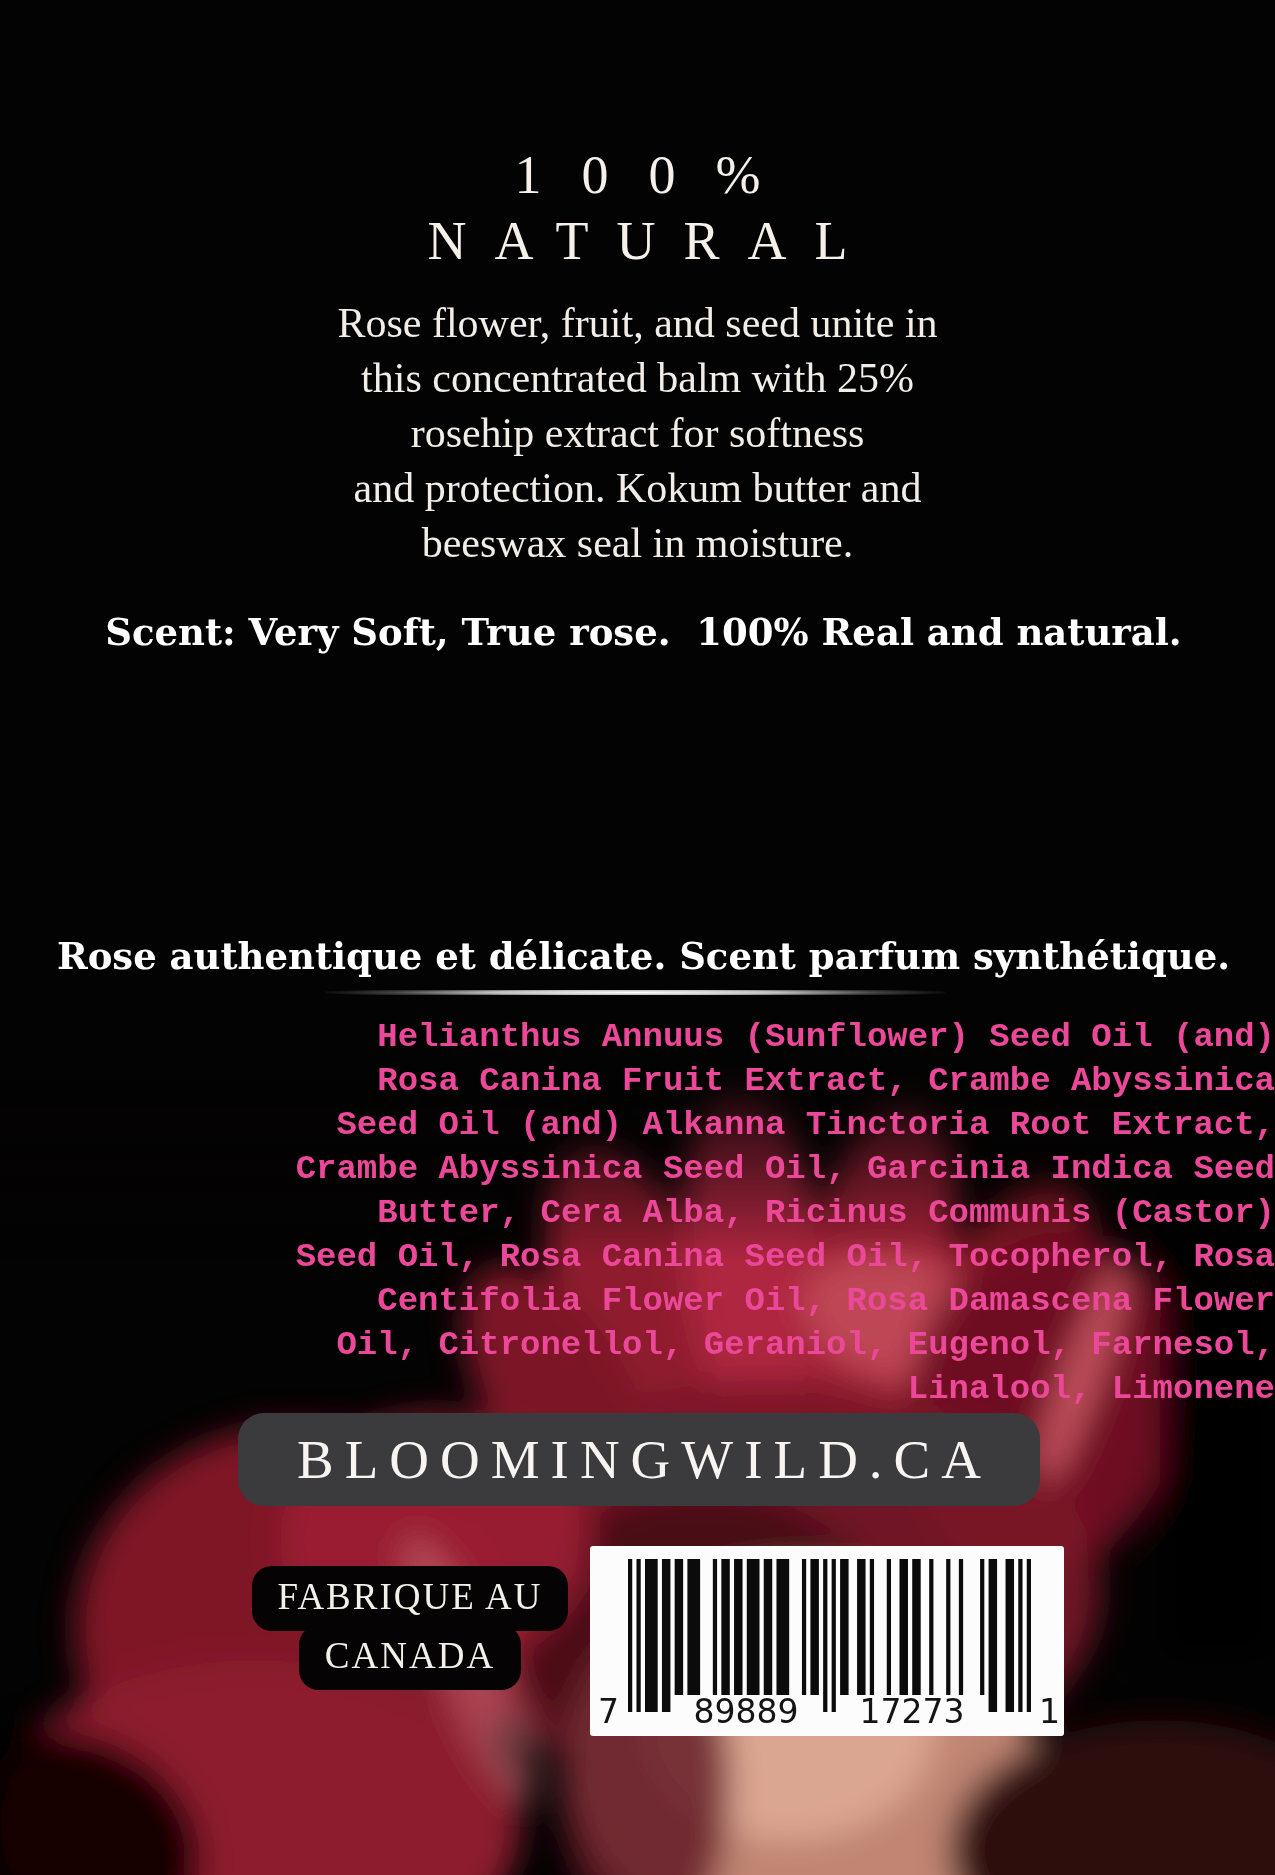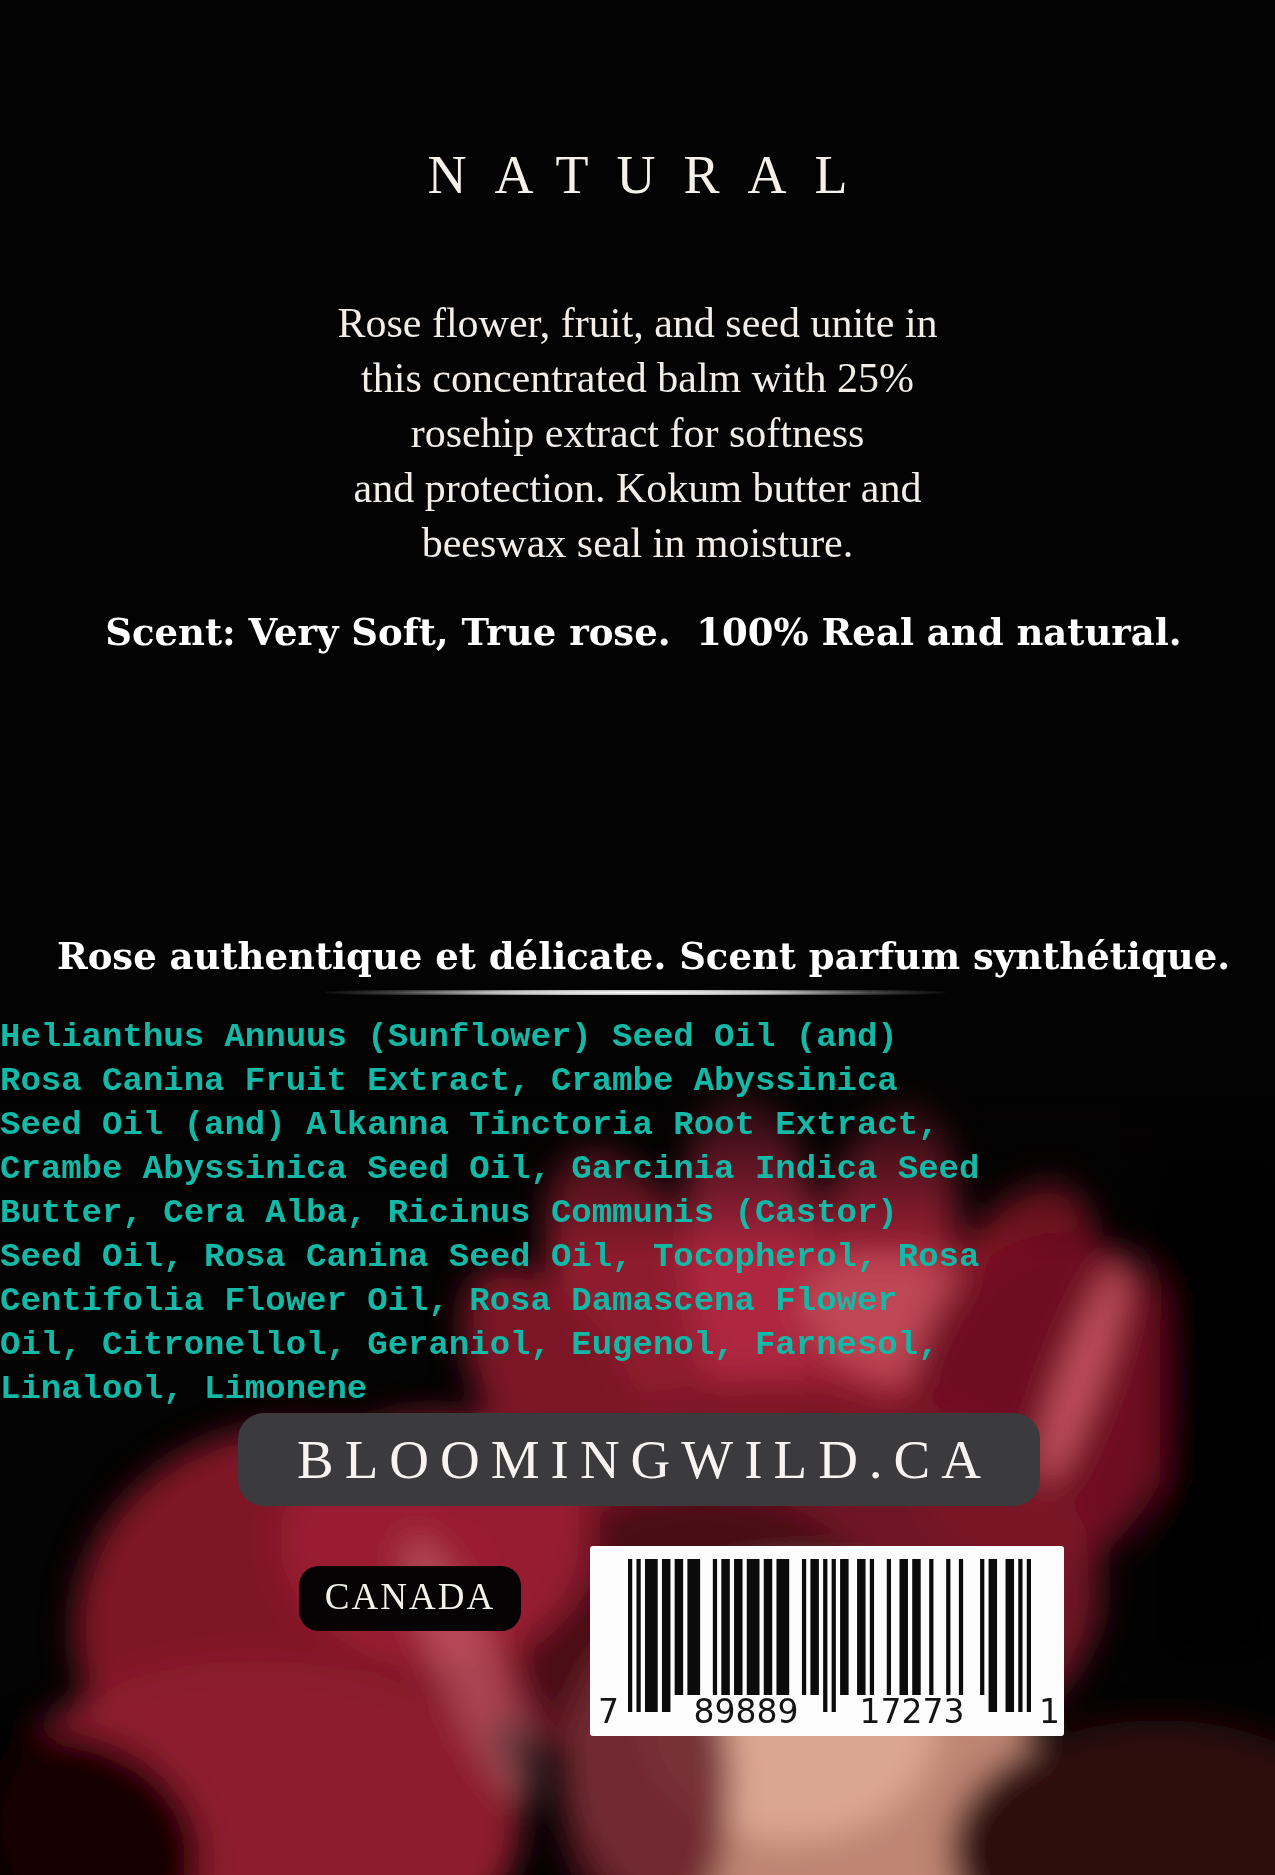--- a/index.html
+++ b/index.html
@@ -31,23 +31,23 @@
     white-space:pre-wrap;
   }
   .scent{top:610px;}
   .fr-highlight{top:934px;}
   .divider{
     position:absolute;top:990px;left:325px;width:620px;height:5px;
     background:radial-gradient(ellipse 52% 100% at 50% 50%, #ffffff 0%, rgba(255,255,255,0.75) 45%, rgba(255,255,255,0.25) 75%, rgba(255,255,255,0) 100%);
     border-radius:3px;
   }
   .ingredients{
-    position:absolute;top:1015px;left:0;right:0;text-align:left;
+    position:absolute;top:1015px;left:0;right:0;text-align:right;
     font-family:"Liberation Mono","DejaVu Sans Mono",monospace;
-    font-weight:700;font-size:34px;line-height:44px;color:#14b8a6;
+    font-weight:700;font-size:34px;line-height:44px;color:#ec4899;
   }
   .website{
     position:absolute;top:1413px;left:238px;width:802px;height:93px;
     background:#3b3a3c;border-radius:26px;
     display:flex;align-items:center;justify-content:center;
   }
   .website span{
     font-size:55px;letter-spacing:11px;padding-left:11px;color:#f7f4f1;
   }
   .madein{
@@ -112,39 +112,41 @@
       <ellipse cx="790" cy="665" rx="145" ry="115" fill="#dca892" opacity="0.95"></ellipse>
       <ellipse cx="645" cy="725" rx="85" ry="165" fill="#5e1420" opacity="0.8"></ellipse>
       <ellipse cx="1160" cy="790" rx="210" ry="130" fill="#2e070f"></ellipse>
       <ellipse cx="40" cy="800" rx="160" ry="130" fill="#000000" opacity="0.85"></ellipse>
       <rect x="1160" y="0" width="115" height="600" fill="#040303" opacity="0.8"></rect>
     </g>
     <rect x="0" y="0" width="1275" height="200" fill="url(#fadeTop)"></rect>
   </svg>
 
   <div class="heading">
+    <div class="h1">100%</div>
     <div class="h2">NATURAL</div>
   </div>
 
   <div class="para para-en">Rose flower, fruit, and seed unite in<br>this concentrated balm with 25%<br>rosehip extract for softness<br>and protection. Kokum butter and<br>beeswax seal in moisture.</div>
 
   <div class="bold-line scent">Scent: Very Soft, True rose.  100% Real and natural.</div>
 
 
   <div class="bold-line fr-highlight">Rose authentique et délicate. Scent parfum synthétique.</div>
 
   <div class="divider"></div>
 
   <div class="ingredients">Helianthus Annuus (Sunflower) Seed Oil (and)<br>Rosa Canina Fruit Extract, Crambe Abyssinica<br>Seed Oil (and) Alkanna Tinctoria Root Extract,<br>Crambe Abyssinica Seed Oil, Garcinia Indica Seed<br>Butter, Cera Alba, Ricinus Communis (Castor)<br>Seed Oil, Rosa Canina Seed Oil, Tocopherol, Rosa<br>Centifolia Flower Oil, Rosa Damascena Flower<br>Oil, Citronellol, Geraniol, Eugenol, Farnesol,<br>Linalool, Limonene</div>
 
   <div class="website">
     <span>BLOOMINGWILD.CA</span>
   </div>
 
   <div class="madein">
+    <div class="pill">FABRIQUE AU</div>
     <div class="pill">CANADA</div>
   </div>
 
   <div class="barcode">
     <svg id="barcode-svg" viewBox="0 0 474 190">
         <rect x="38.00" y="13" width="4.24" height="153" fill="#0b0b0b"></rect>
         <rect x="46.48" y="13" width="4.24" height="153" fill="#0b0b0b"></rect>
         <rect x="54.97" y="13" width="12.73" height="153" fill="#0b0b0b"></rect>
         <rect x="71.94" y="13" width="8.48" height="153" fill="#0b0b0b"></rect>
         <rect x="84.66" y="13" width="8.48" height="136" fill="#0b0b0b"></rect>

